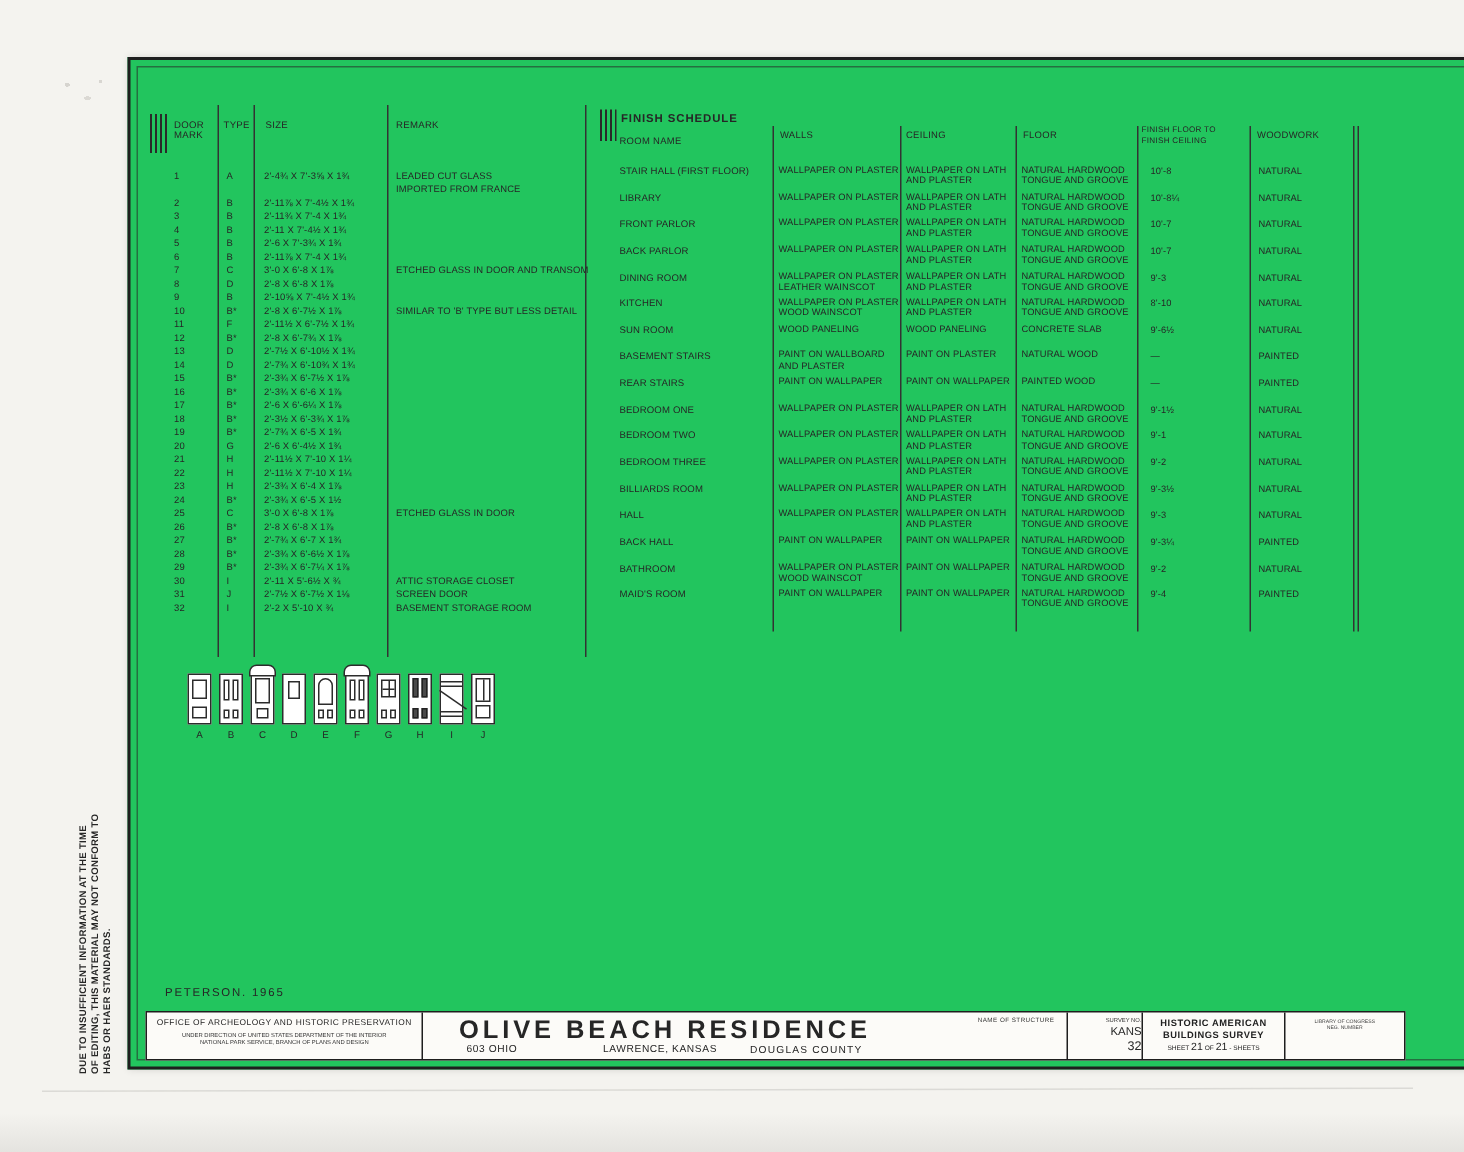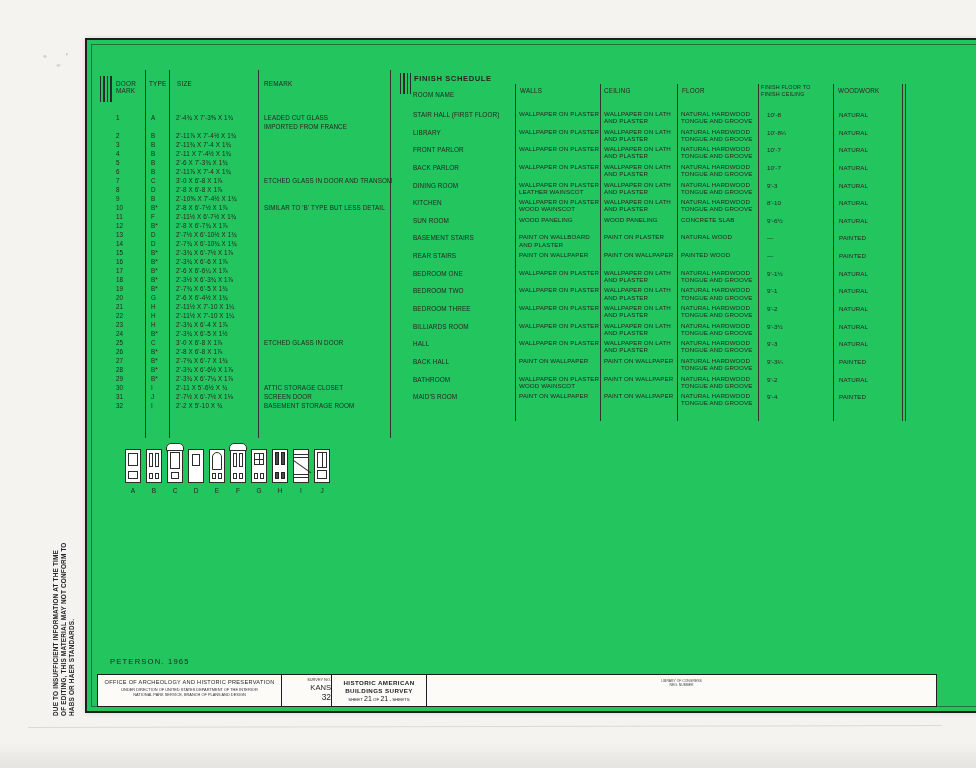--- a/index.html
+++ b/index.html
@@ -587,20 +587,27 @@
     <div class="dlabel hand" style="left:227px">J</div>
 
     <div class="signature hand">PETERSON. 1965</div>
 
     <div class="tblock">
       <div class="tb-box tb-office">
         <div class="office-l1 hand">OFFICE OF ARCHEOLOGY AND HISTORIC PRESERVATION</div>
         <div class="office-l2 hand">UNDER DIRECTION OF UNITED STATES DEPARTMENT OF THE INTERIOR</div>
         <div class="office-l3 hand">NATIONAL PARK SERVICE, BRANCH OF PLANS AND DESIGN</div>
       </div>
+      <div class="tb-box tb-name">
+        <div class="nos-label hand">NAME OF STRUCTURE</div>
+        <div class="structure hand">OLIVE BEACH RESIDENCE</div>
+        <div class="addr hand">603 OHIO</div>
+        <div class="citystate hand">LAWRENCE, KANSAS</div>
+        <div class="county hand">DOUGLAS  COUNTY</div>
+      </div>
       <div class="tb-box tb-survey">
         <div class="survey-label hand">SURVEY NO.</div>
         <div class="survey-state hand">KANS</div>
         <div class="survey-no hand">32</div>
       </div>
       <div class="tb-box tb-habs">
         <div class="habs-l1 hand">HISTORIC AMERICAN</div>
         <div class="habs-l2 hand">BUILDINGS SURVEY</div>
         <div class="sheet-line hand">
           <span>SHEET</span>

